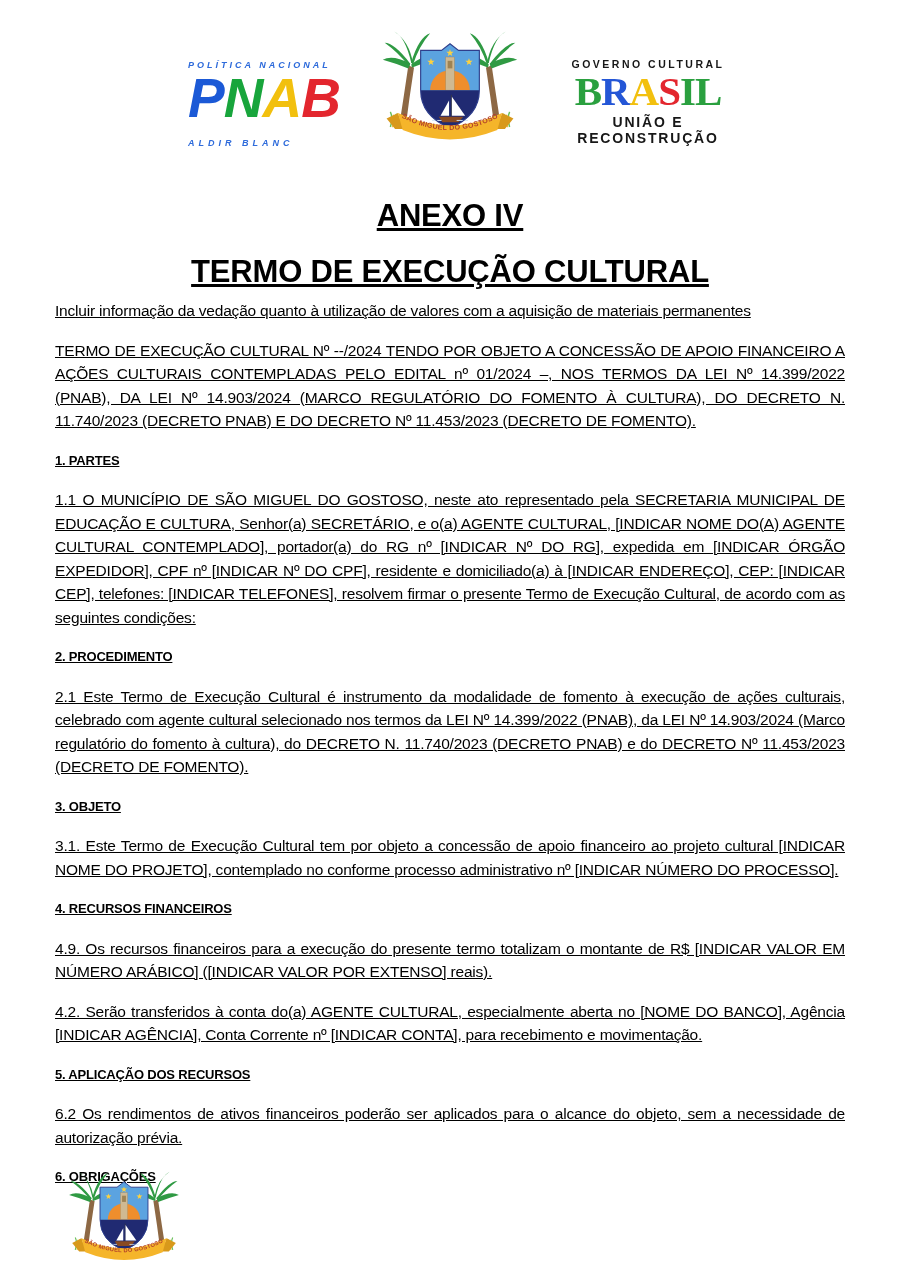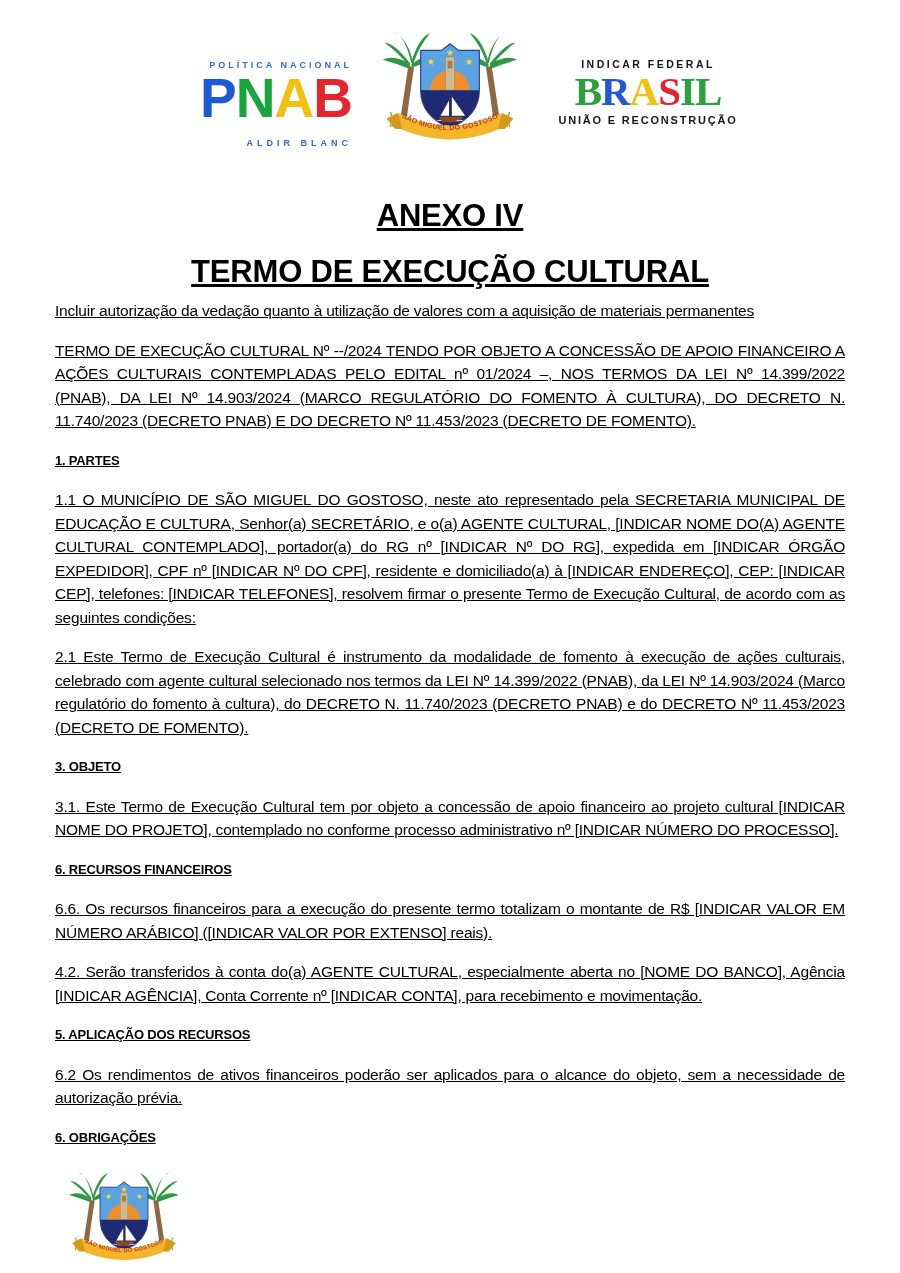--- a/index.html
+++ b/index.html
@@ -4,33 +4,33 @@
 <style>
   html,body { margin:0; padding:0; }
   body {
     width:900px; height:1273px; background:#ffffff; position:relative;
     font-family:"Liberation Sans", sans-serif; color:#000; overflow:hidden;
   }
   .page { position:absolute; inset:0; background:#fff; }
 
   
   .header { position:absolute; top:0; left:0; width:900px; height:180px; }
-  .logo-pnab { position:absolute; left:188px; top:60px; width:164px; text-align:right; }
+  .logo-pnab { position:absolute; left:188px; top:60px; width:164px; text-align:left;font-style:italic; }
   .logo-pnab .small-label { font-size:9px; font-weight:700; letter-spacing:3px; color:#2e6bdb; }
   .logo-pnab .wordmark { font-size:55px; font-weight:800; line-height:1.02; letter-spacing:-1px; }
   .logo-pnab .small-label.bottom { letter-spacing:4px; margin-top:12px; }
 
   .logo-crest-header { position:absolute; left:379px; top:22px; width:142px; }
   .logo-crest-footer { position:absolute; left:66px; top:1164px; width:116px; }
   .crest-svg { display:block; width:100%; height:auto; }
 
   .logo-gov { position:absolute; left:558px; top:58px; width:180px; text-align:center; }
   .logo-gov .small-label { font-size:10.5px; font-weight:800; letter-spacing:2.5px; color:#171717; }
   .logo-gov .wordmark { font-size:41px; font-weight:800; line-height:1.05; letter-spacing:-1px;font-family:Liberation Serif, serif; }
-  .logo-gov .small-label.bottom { font-size:11px; font-weight:700; letter-spacing:1.8px; margin-top:1px; }
+  .logo-gov .small-label.bottom { font-size:14px; font-weight:700; letter-spacing:1.8px; margin-top:1px; }
 
   
   .content {
     position:absolute; top:204px; left:55px; width:790px;
     font-size:15.5px; letter-spacing:-0.2px; line-height:23.5px;text-decoration:underline;
   }
   .doc-title, .doc-subtitle { text-align:center; font-weight:bold; margin:0 0 18px 0; }
   .doc-subtitle { margin-bottom:16px;margin-top:32px; }
   .content p { margin:0 0 16px 0; text-align:justify; }
   .content h2 { font-size:13px; font-weight:bold; margin:0 0 16px 0; letter-spacing:-0.2px; }
@@ -110,50 +110,51 @@
           <path d="M20 96 Q75 122 130 96 L125 114 Q75 134 25 114 Z" fill="#f5b52a"></path>
           <path id="ribbonH" d="M26 102 Q75 126 124 102" fill="none"></path>
           <text font-size="7.5" font-weight="bold" fill="#b3402a" letter-spacing="0.3">
             <textPath href="#ribbonH" startOffset="50%" text-anchor="middle">SÃO MIGUEL DO GOSTOSO</textPath>
           </text>
         </g>
       </svg>
     </div>
 
     <div class="logo-gov">
-      <div class="small-label">INDICAR FEDERAL</div>
+      <div class="small-label">GOVERNO CULTURAL</div>
       <div class="wordmark"><span style="color: rgb(42, 160, 63);">B</span><span style="color: rgb(36, 86, 214);">R</span><span style="color: rgb(242, 192, 14);">A</span><span style="color: rgb(227, 38, 46);">S</span><span style="color: rgb(42, 160, 63);">I</span><span style="color: rgb(42, 160, 63);">L</span></div>
       <div class="small-label bottom">UNIÃO E RECONSTRUÇÃO</div>
     </div>
   </div>
 
   <div class="content">
     <h1 class="doc-title">ANEXO IV</h1>
     <h1 class="doc-subtitle">TERMO DE EXECUÇÃO CULTURAL</h1>
 
-    <p>Incluir autorização da vedação quanto à utilização de valores com a aquisição de materiais permanentes</p>
+    <p>Incluir informação da vedação quanto à utilização de valores com a aquisição de materiais permanentes</p>
     <p>TERMO DE EXECUÇÃO CULTURAL Nº --/2024 TENDO POR OBJETO A CONCESSÃO DE APOIO FINANCEIRO A AÇÕES CULTURAIS CONTEMPLADAS PELO EDITAL nº 01/2024 –, NOS TERMOS DA LEI Nº 14.399/2022 (PNAB), DA LEI Nº 14.903/2024 (MARCO REGULATÓRIO DO FOMENTO À CULTURA), DO DECRETO N. 11.740/2023 (DECRETO PNAB) E DO DECRETO Nº 11.453/2023 (DECRETO DE FOMENTO).</p>
 
     <section>
       <h2>1. PARTES</h2>
       <p>1.1 O MUNICÍPIO DE SÃO MIGUEL DO GOSTOSO, neste ato representado pela SECRETARIA MUNICIPAL DE EDUCAÇÃO E CULTURA, Senhor(a) SECRETÁRIO, e o(a) AGENTE CULTURAL, [INDICAR NOME DO(A) AGENTE CULTURAL CONTEMPLADO], portador(a) do RG nº [INDICAR Nº DO RG], expedida em [INDICAR ÓRGÃO EXPEDIDOR], CPF nº [INDICAR Nº DO CPF], residente e domiciliado(a) à [INDICAR ENDEREÇO], CEP: [INDICAR CEP], telefones: [INDICAR TELEFONES], resolvem firmar o presente Termo de Execução Cultural, de acordo com as seguintes condições:</p>
     </section>
 
     <section>
+      <h2>2. PROCEDIMENTO</h2>
       <p>2.1 Este Termo de Execução Cultural é instrumento da modalidade de fomento à execução de ações culturais, celebrado com agente cultural selecionado nos termos da LEI Nº 14.399/2022 (PNAB), da LEI Nº 14.903/2024 (Marco regulatório do fomento à cultura), do DECRETO N. 11.740/2023 (DECRETO PNAB) e do DECRETO Nº 11.453/2023 (DECRETO DE FOMENTO).</p>
     </section>
 
     <section>
       <h2>3. OBJETO</h2>
       <p>3.1. Este Termo de Execução Cultural tem por objeto a concessão de apoio financeiro ao projeto cultural [INDICAR NOME DO PROJETO], contemplado no conforme processo administrativo nº [INDICAR NÚMERO DO PROCESSO].</p>
     </section>
 
     <section>
-      <h2>6. RECURSOS FINANCEIROS</h2>
-      <p>6.6. Os recursos financeiros para a execução do presente termo totalizam o montante de R$ [INDICAR VALOR EM NÚMERO ARÁBICO] ([INDICAR VALOR POR EXTENSO] reais).</p>
+      <h2>4. RECURSOS FINANCEIROS</h2>
+      <p>4.9. Os recursos financeiros para a execução do presente termo totalizam o montante de R$ [INDICAR VALOR EM NÚMERO ARÁBICO] ([INDICAR VALOR POR EXTENSO] reais).</p>
       <p>4.2. Serão transferidos à conta do(a) AGENTE CULTURAL, especialmente aberta no [NOME DO BANCO], Agência [INDICAR AGÊNCIA], Conta Corrente nº [INDICAR CONTA], para recebimento e movimentação.</p>
     </section>
 
     <section>
       <h2>5. APLICAÇÃO DOS RECURSOS</h2>
       <p>6.2 Os rendimentos de ativos financeiros poderão ser aplicados para o alcance do objeto, sem a necessidade de autorização prévia.</p>
     </section>
 
     <section>
       <h2>6. OBRIGAÇÕES</h2>

